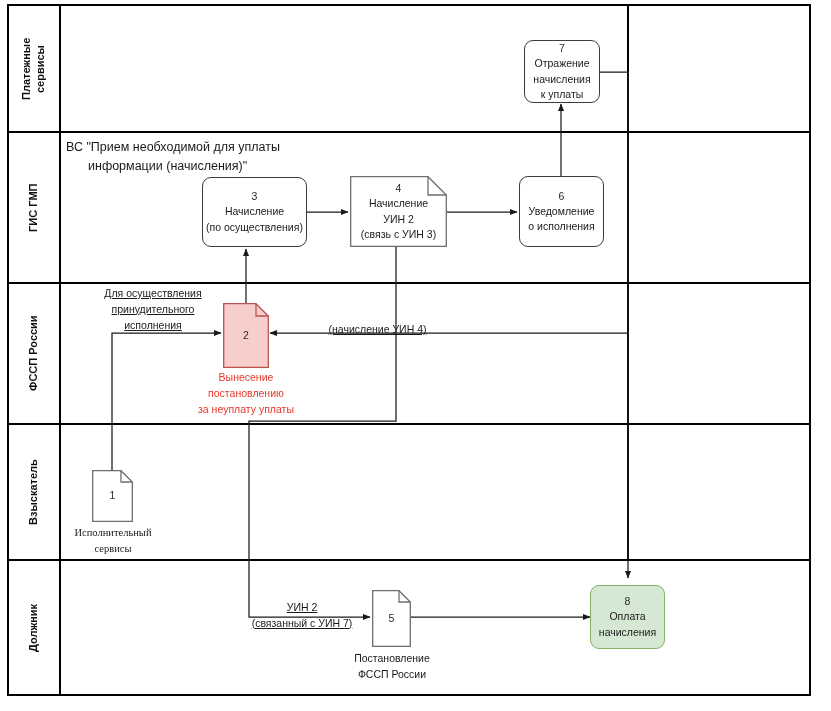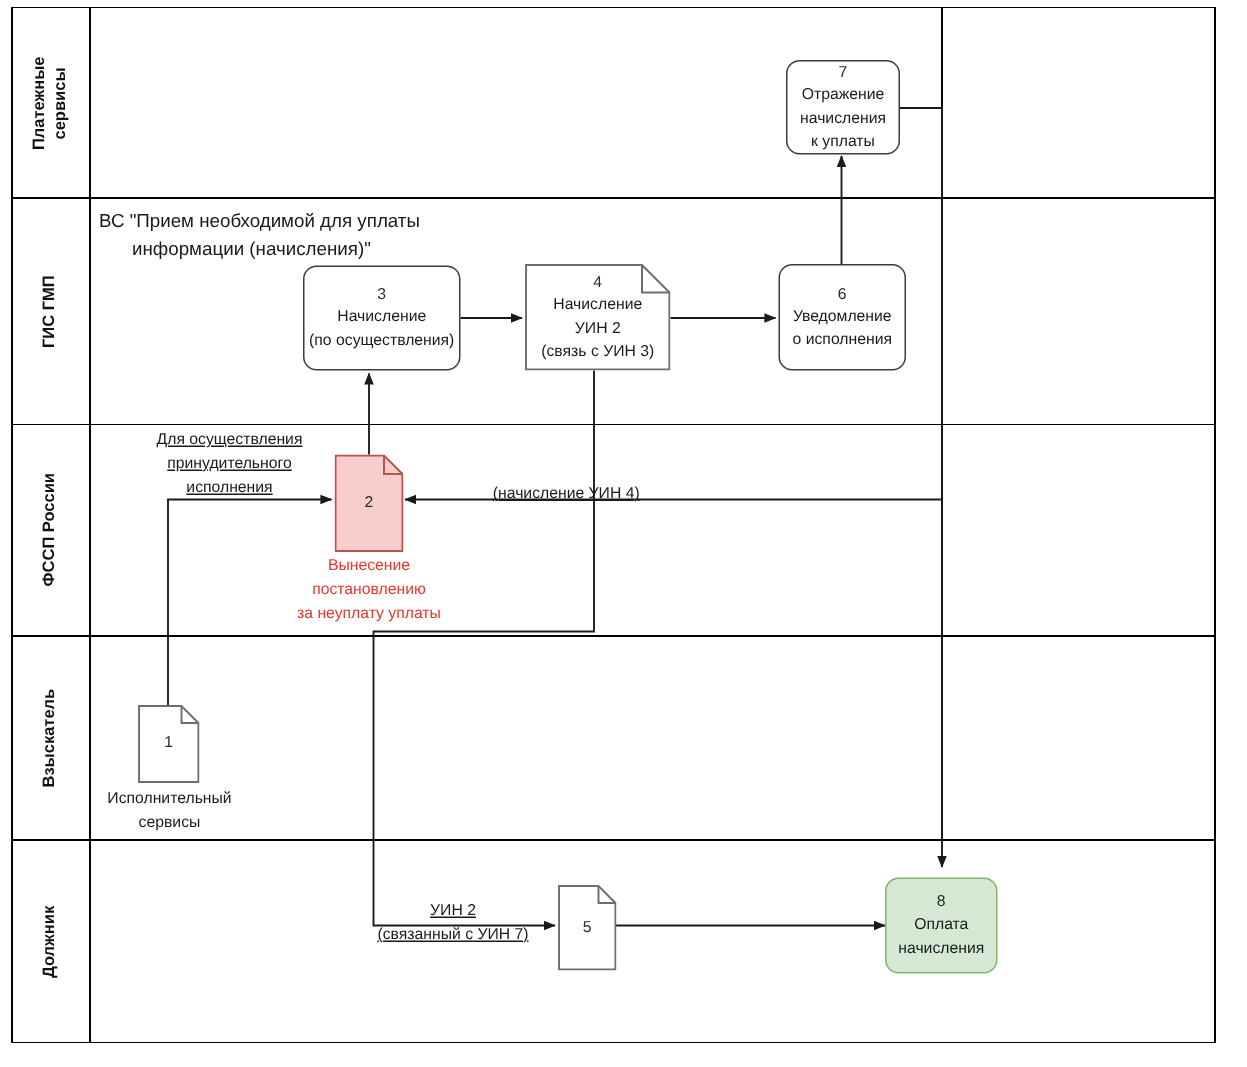--- a/index.html
+++ b/index.html
@@ -167,34 +167,38 @@
 
   <div class="node doc" style="left:92px;top:470px;width:41px;height:52px;">
     <svg class="docbg" viewBox="0 0 41 52" preserveAspectRatio="none">
       <path d="M0.7,0.7 L29,0.7 L40.3,12 L40.3,51.3 L0.7,51.3 Z" fill="#ffffff" stroke="#6e6e6e" stroke-width="1.3"></path>
       <path d="M29,0.7 L29,12 L40.3,12" fill="none" stroke="#6e6e6e" stroke-width="1.3"></path>
     </svg>
     <div class="inner">
       <span class="num">1</span>
     </div>
   </div>
-  <div class="caption" style="left:44px;top:525px;width:138px;">
+  <div class="caption" style="left:44px;top:525px;width:138px;font-family:Liberation Serif, serif;">
     <div>Исполнительный</div>
     <div>сервисы</div>
   </div>
 
   <div class="node doc" style="left:372px;top:590px;width:39px;height:57px;">
     <svg class="docbg" viewBox="0 0 39 57" preserveAspectRatio="none">
       <path d="M0.7,0.7 L27,0.7 L38.3,12 L38.3,56.3 L0.7,56.3 Z" fill="#ffffff" stroke="#6e6e6e" stroke-width="1.3"></path>
       <path d="M27,0.7 L27,12 L38.3,12" fill="none" stroke="#6e6e6e" stroke-width="1.3"></path>
     </svg>
     <div class="inner">
       <span class="num">5</span>
     </div>
   </div>
+  <div class="caption" style="left:322px;top:651px;width:140px;">
+    <div>Постановление</div>
+    <div>ФССП России</div>
+  </div>
 
   <div class="node rounded green" style="left:590px;top:585px;width:75px;height:64px;">
     <span class="num">8</span>
     <span class="ln">Оплата</span>
     <span class="ln">начисления</span>
   </div>
 
   <div class="edge-label" style="left:85px;top:286px;width:136px;">
     <div>Для осуществления</div>
     <div>принудительного</div>

